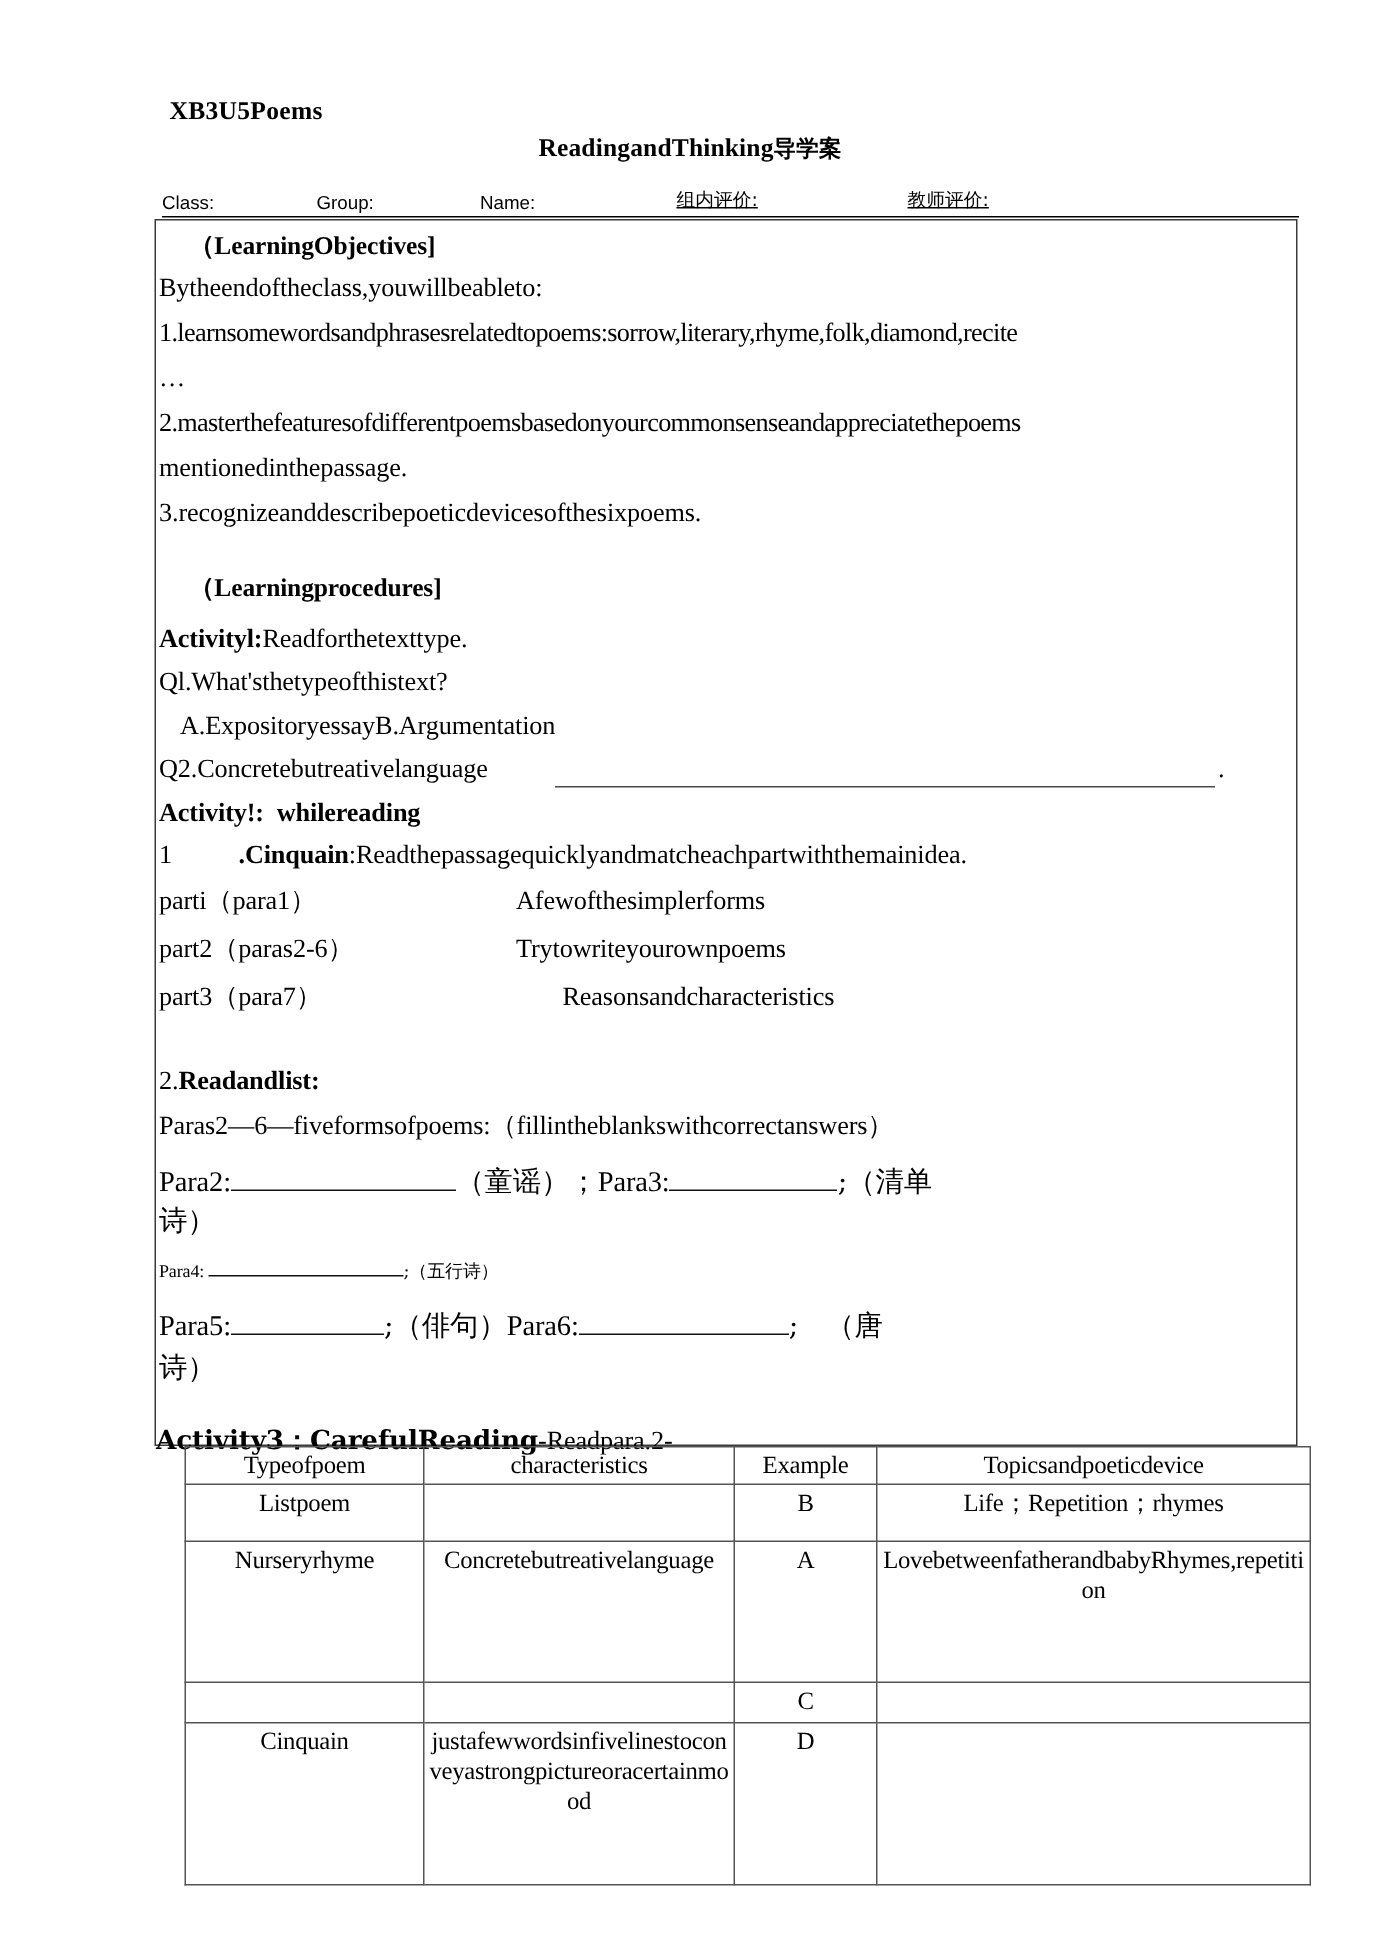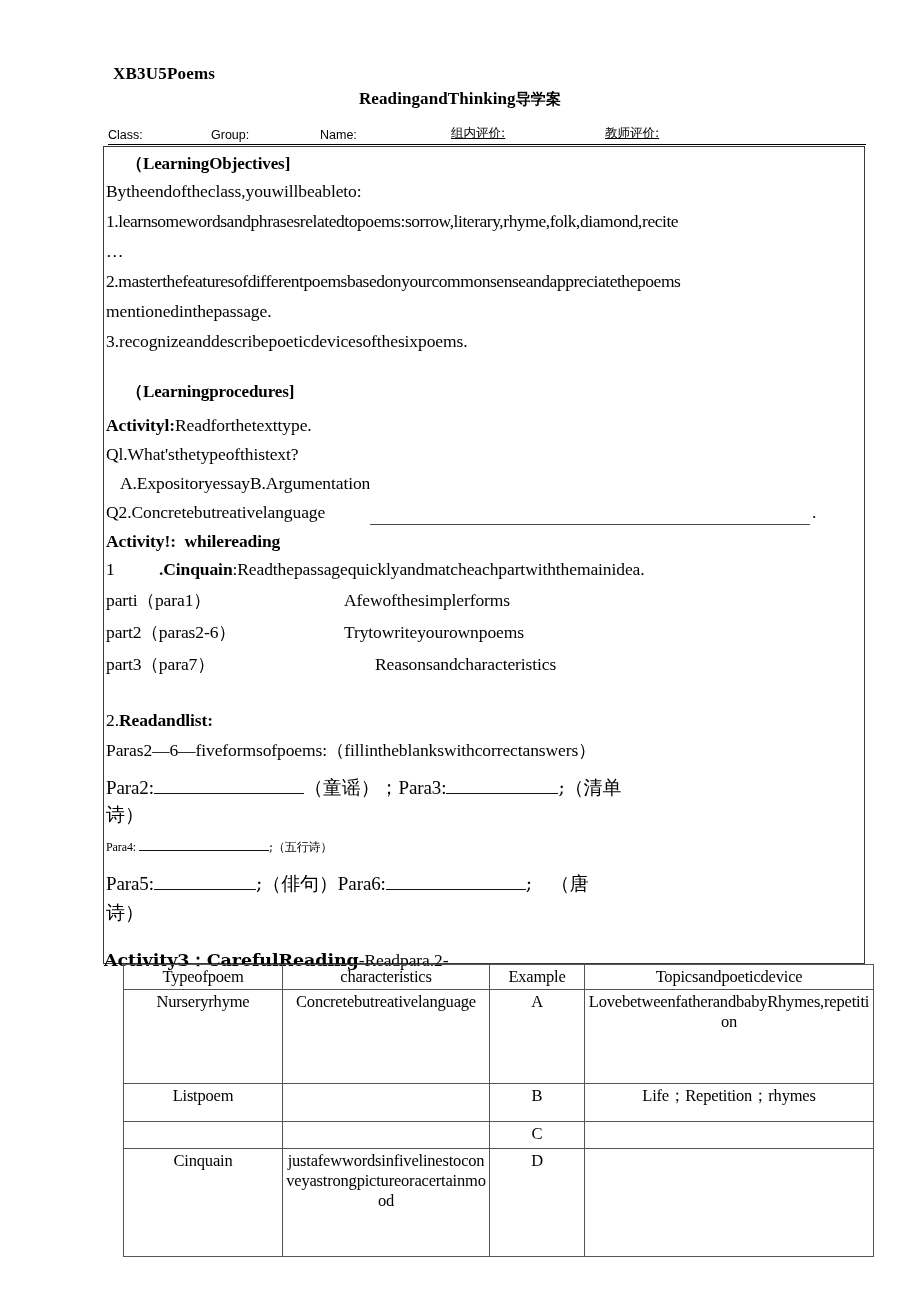--- a/index.html
+++ b/index.html
@@ -220,32 +220,32 @@
         <table class="grid">
           <thead>
             <tr>
               <th class="c1">Typeofpoem</th>
               <th class="c2">characteristics</th>
               <th class="c3">Example</th>
               <th class="c4">Topicsandpoeticdevice</th>
             </tr>
           </thead>
           <tbody>
+            <tr style="height:38px;">
+              <td class="c1 mid">Listpoem</td>
+              <td class="c2 mid"></td>
+              <td class="c3 mid">B</td>
+              <td class="c4 mid">Life；Repetition；rhymes</td>
+            </tr>
             <tr style="height:94px;">
               <td class="c1">Nurseryrhyme</td>
               <td class="c2">Concretebutreativelanguage</td>
               <td class="c3">A</td>
               <td class="c4 botmid">LovebetweenfatherandbabyRhymes,repetition</td>
             </tr>
-            <tr style="height:38px;">
-              <td class="c1 mid">Listpoem</td>
-              <td class="c2 mid"></td>
-              <td class="c3 mid">B</td>
-              <td class="c4 mid">Life；Repetition；rhymes</td>
-            </tr>
             <tr style="height:27px;">
               <td class="c1 mid"></td>
               <td class="c2 mid"></td>
               <td class="c3 mid">C</td>
               <td class="c4 mid"></td>
             </tr>
             <tr style="height:108px;">
               <td class="c1">Cinquain</td>
               <td class="c2">justafewwordsinfivelinestoconveyastrongpictureoracertainmood</td>
               <td class="c3">D</td>

